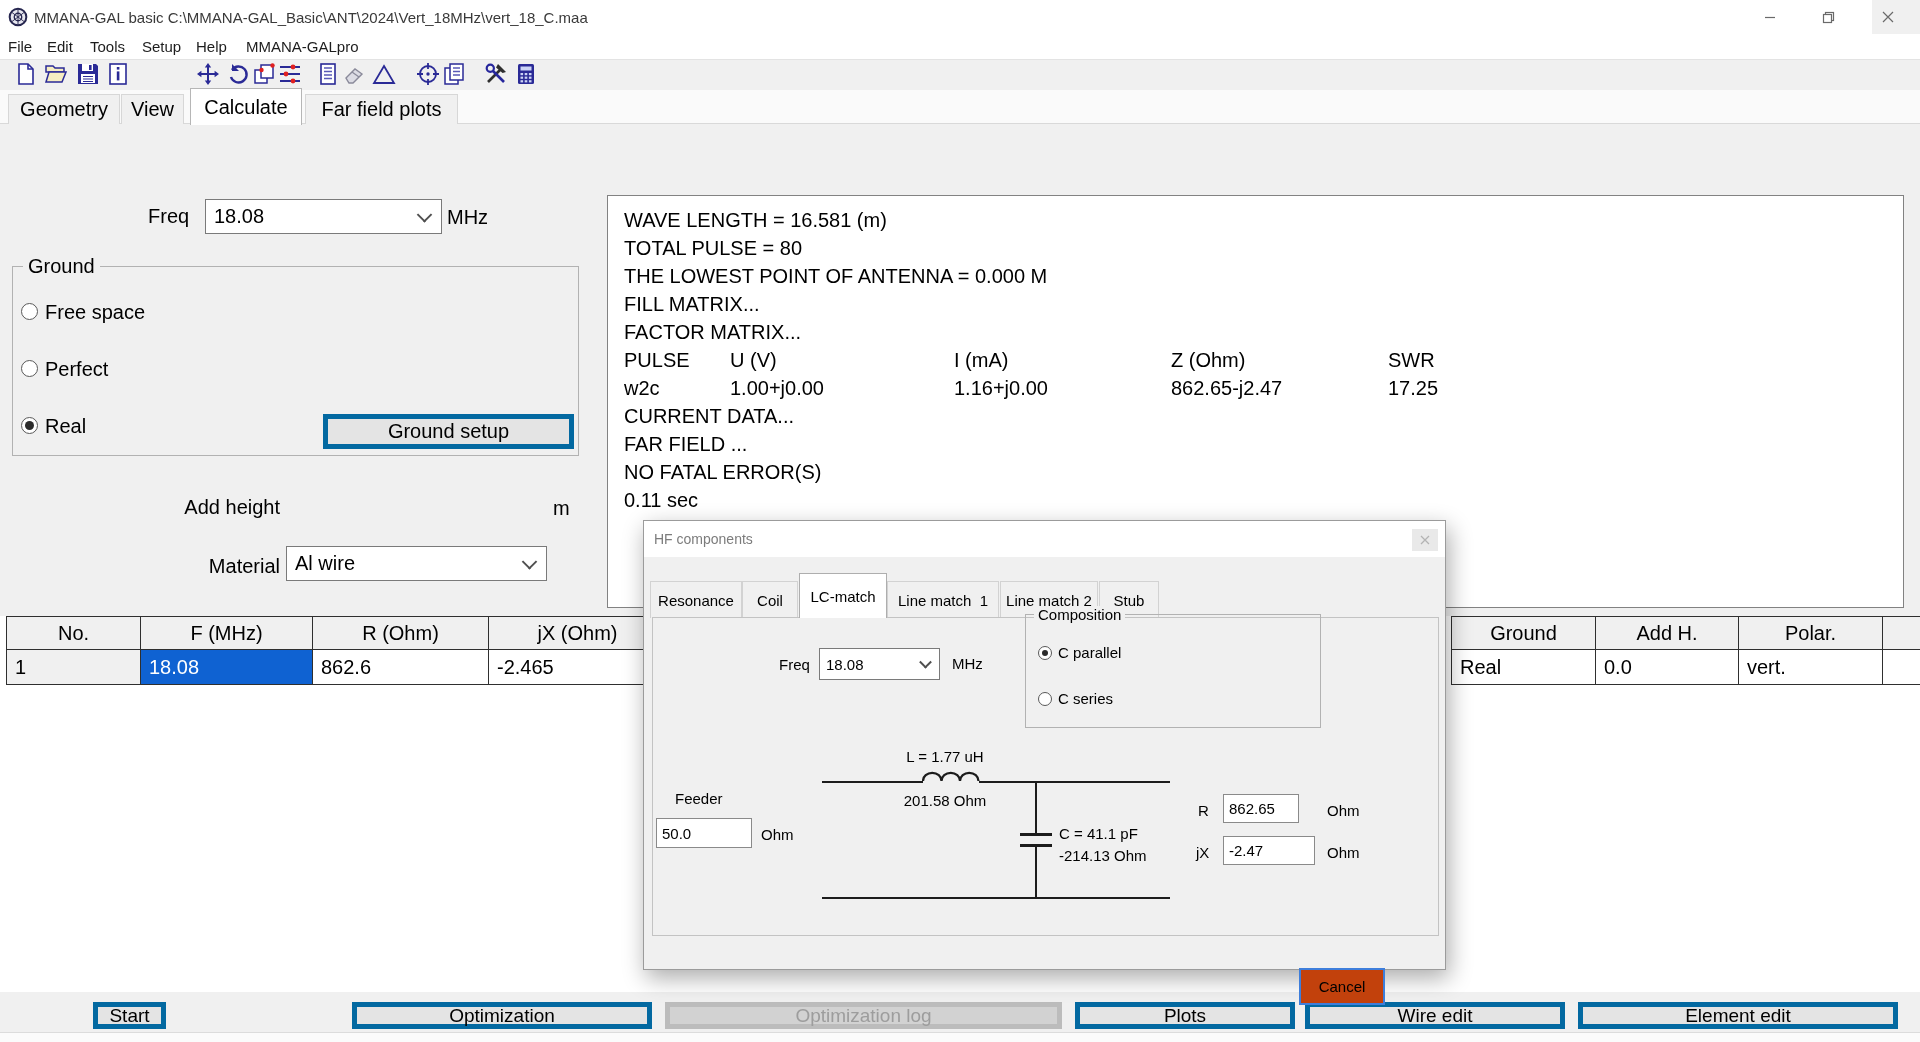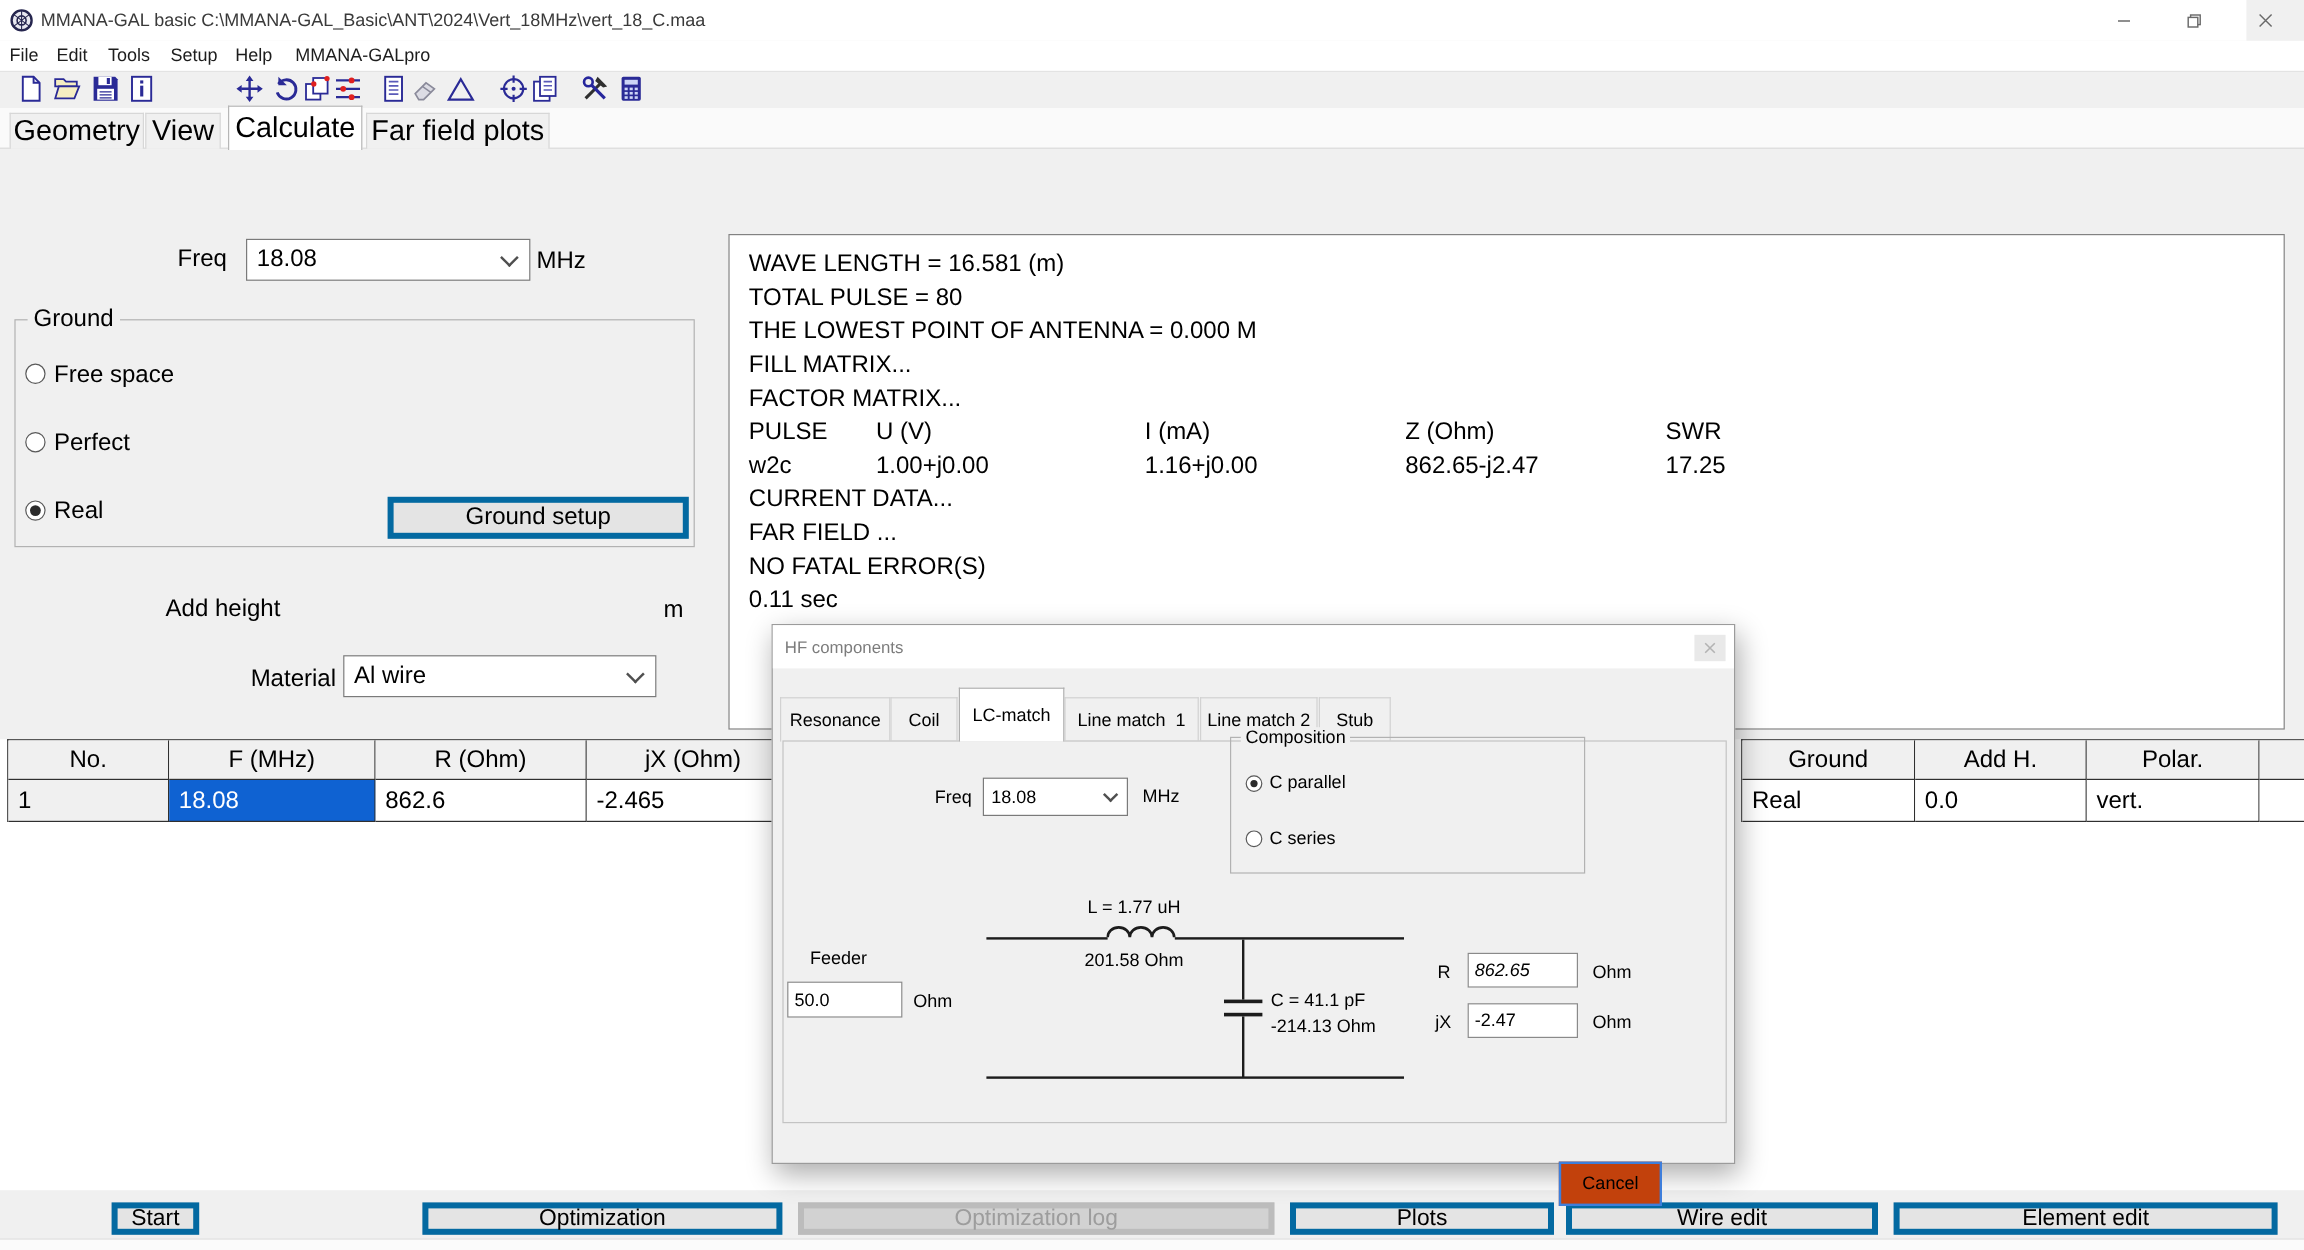--- a/index.html
+++ b/index.html
@@ -15,21 +15,21 @@
   .menubar{position:absolute;left:0;top:34px;width:1920px;height:26px;background:#ffffff;
            border-bottom:1px solid #e3e3e3;box-sizing:border-box;}
   .mitem{position:absolute;top:0;height:25px;display:flex;align-items:center;font-size:15px;color:#1d1d1d;white-space:nowrap;}
   
   .toolbar{position:absolute;left:0;top:60px;width:1920px;height:30px;background:#f0f0f0;}
   .ticon{position:absolute;top:2px;width:24px;height:24px;}
   
   .tabstrip{position:absolute;left:0;top:90px;width:1920px;height:34px;background:#fafafa;
             border-bottom:1px solid #d9d9d9;box-sizing:border-box;}
   .mtab{position:absolute;box-sizing:border-box;display:flex;align-items:center;justify-content:center;
-        font-size:24px;background:#f0f0f0;border:1px solid #d7d7d7;border-bottom:none;white-space:nowrap;}
+        font-size:20px;background:#f0f0f0;border:1px solid #d7d7d7;border-bottom:none;white-space:nowrap;}
   .mtab.active{background:#ffffff;border-color:#b6b6b6;z-index:3;}
   
   .lbl{position:absolute;font-size:20px;white-space:nowrap;}
   .lbl15{position:absolute;font-size:15px;white-space:nowrap;}
   .combo{position:absolute;background:#fff;border:1px solid #7a7a7a;box-sizing:border-box;
          display:flex;align-items:center;font-size:20px;padding-left:8px;}
   .combo .chev{position:absolute;right:11px;top:50%;width:9px;height:9px;
                border-right:2px solid #4f4f4f;border-bottom:2px solid #4f4f4f;
                transform:translateY(-70%) rotate(45deg);}
   .combo.small{font-size:15px;padding-left:6px;}
@@ -260,21 +260,21 @@
     <span class="legend">Ground</span>
     <span class="radio" style="left:8px;top:36px;"></span>
     <span class="lbl" style="left:32px;top:34px;">Free space</span>
     <span class="radio" style="left:8px;top:93px;"></span>
     <span class="lbl" style="left:32px;top:91px;">Perfect</span>
     <span class="radio sel" style="left:8px;top:150px;"></span>
     <span class="lbl" style="left:32px;top:148px;">Real</span>
     <div class="wbtn" style="left:310px;top:147px;width:251px;height:35px;font-size:20px;">Ground setup</div>
   </div>
 
-  <span class="lbl" style="left:138px;top:496px;width:142px;">Add height</span>
+  <span class="lbl" style="left:138px;top:496px;width:142px;text-align:right;">Add height</span>
   <span class="lbl" style="left:553px;top:497px;">m</span>
 
   <span class="lbl" style="left:138px;top:555px;width:142px;text-align:right;">Material</span>
   <div class="combo" style="left:286px;top:546px;width:261px;height:35px;">
     <span>Al wire</span>
     <span class="chev"></span>
   </div>
 
   <div class="outbox">
     <div class="oline" style="left:16px;top:13px;">WAVE LENGTH = 16.581 (m)</div>
@@ -390,21 +390,21 @@
       <div class="wirev" style="left:382px;top:229px;height:51px;"></div>
       <span class="lbl15" style="left:406px;top:207px;">C = 41.1 pF</span>
       <span class="lbl15" style="left:406px;top:229px;">-214.13 Ohm</span>
       <div class="wireh" style="left:169px;top:279px;width:348px;"></div>
 
       <span class="lbl15" style="left:22px;top:172px;">Feeder</span>
       <input class="tin" style="left: 3px; top: 200px; width: 96px; height: 30px;" readonly="" value="50.0">
       <span class="lbl15" style="left:108px;top:208px;">Ohm</span>
 
       <span class="lbl15" style="left:545px;top:184px;">R</span>
-      <input class="tin" style="left: 570px; top: 176px; width: 92px; height: 29px; font-style: italic;" readonly="" value="862.65">
+      <input class="tin" style="left: 570px; top: 176px; width: 76px; height: 29px;" readonly="" value="862.65">
       <span class="lbl15" style="left:674px;top:184px;">Ohm</span>
 
       <span class="lbl15" style="left:543px;top:226px;">jX</span>
       <input class="tin" style="left: 570px; top: 218px; width: 92px; height: 29px;" readonly="" value="-2.47">
       <span class="lbl15" style="left:674px;top:226px;">Ohm</span>
     </div>
 
     <div class="wbtn" style="left:655px;top:423px;width:86px;height:37px;font-size:15px;border:2px solid #3e7edb;background:#c2410c;margin-top:24px;">Cancel</div>
   </div>
 

